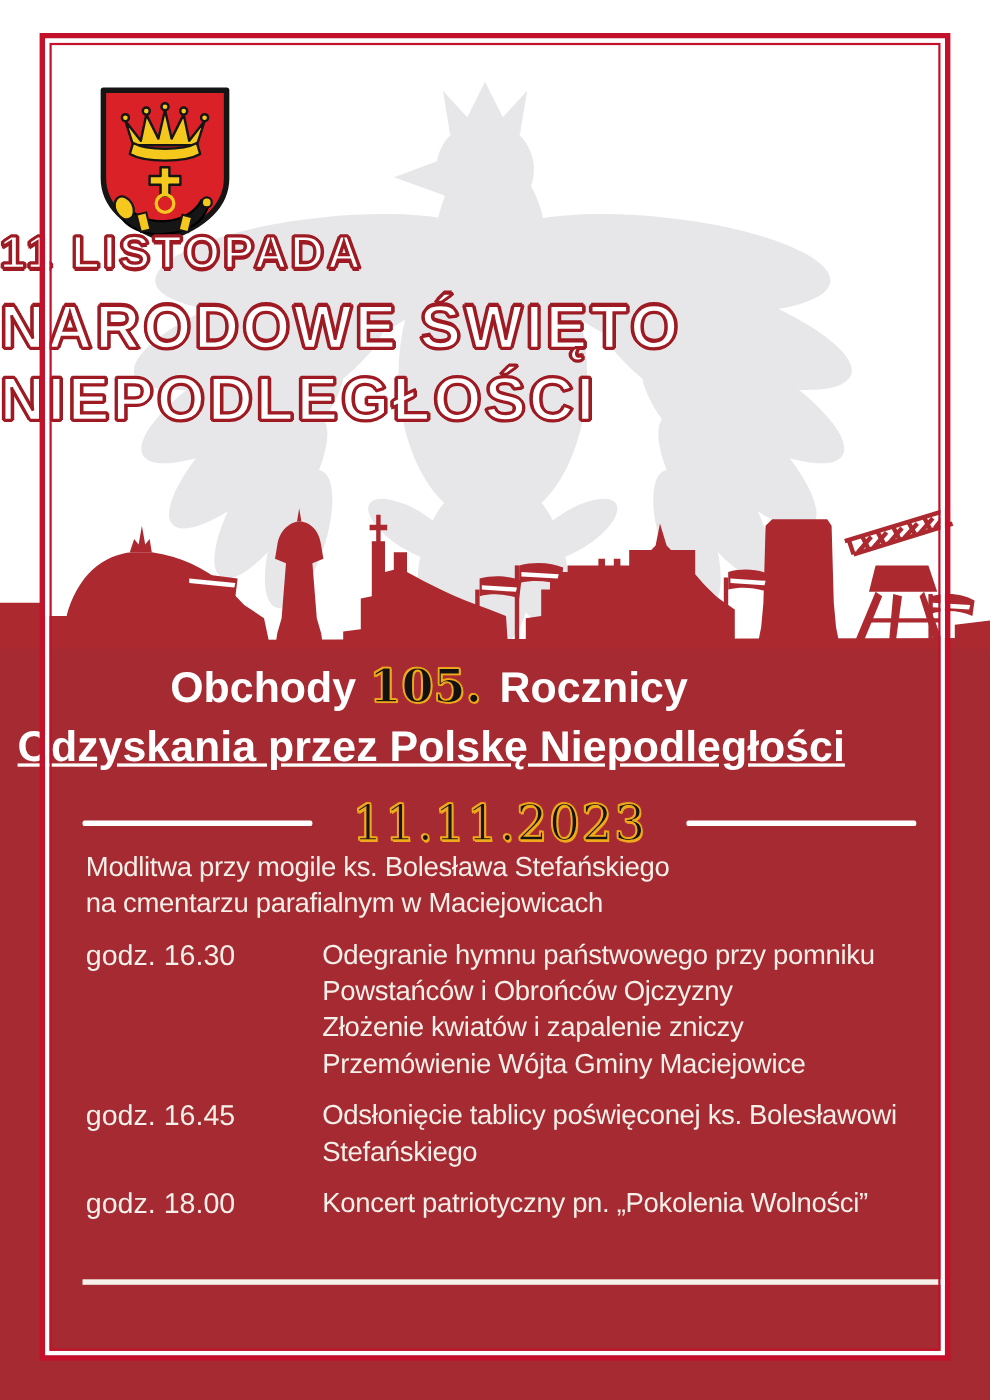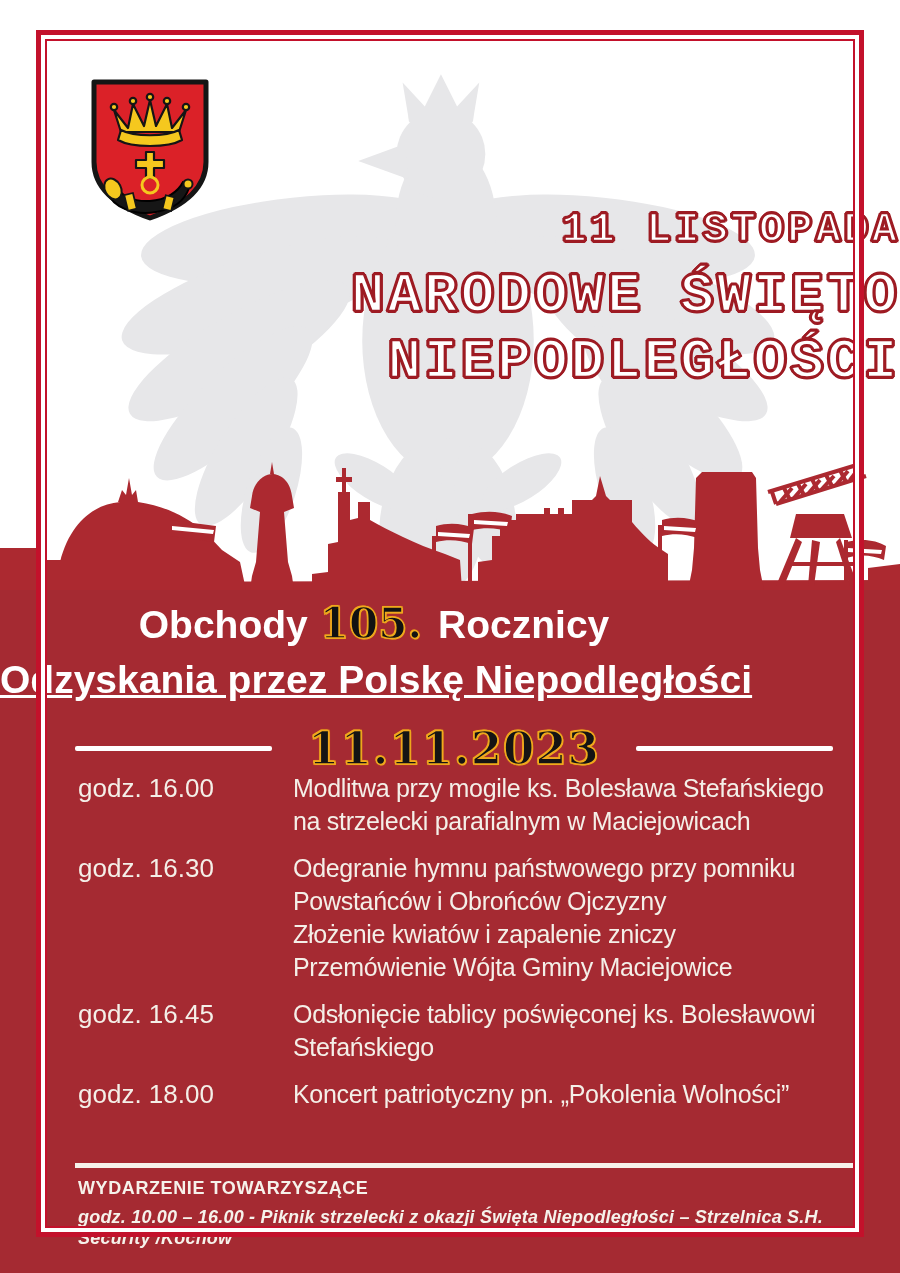--- a/index.html
+++ b/index.html
@@ -18,46 +18,46 @@
   
   #frame{left:36px;top:30px;right:36px;bottom:36px;border:5px solid #C3112B;z-index:9;pointer-events:none;}
   #frame::before{content:"";position:absolute;inset:0;border:4px solid #ffffff;}
   #frame::after{content:"";position:absolute;inset:4px;border:2px solid #C3112B;}
 
   
   #crest{left:88px;top:76px;width:124px;height:148px;z-index:4;}
 
   
   .big-title{
-    left:0;width:900px;text-align:right;z-index:4;
-    font-family:Liberation Mono, monospace;font-weight:bold;color:#ffffff;
+    left:0;width:900px;text-align:left;z-index:4;
+    font-family:Liberation Sans, sans-serif;font-weight:bold;color:#ffffff;
     -webkit-text-stroke:2.4px #9E1B23;
     text-shadow:2px 0 0 #9E1B23,-2px 0 0 #9E1B23,0 2px 0 #9E1B23,0 -2px 0 #9E1B23;
     letter-spacing:3px;white-space:nowrap;
   }
   #title1{top:206px;font-size:42px;}
   #title2{top:264px;font-size:56px;}
   #title3{top:330px;font-size:56px;}
 
   
-  .headline{left:0;width:748px;text-align:center;color:#ffffff;font-weight:bold;z-index:4;white-space:nowrap;}
+  .headline{left:16px;width:748px;text-align:center;color:#ffffff;font-weight:bold;z-index:4;white-space:nowrap;}
   #headline1{top:599px;font-size:39px;}
   #headline2{top:658px;font-size:39px;text-decoration:underline;}
   .gold-number{
     color:#121212;font-family:"DejaVu Serif",serif;font-size:42px;
     -webkit-text-stroke:1.4px #F0A91C;
     text-shadow:0 0 2px #F0A91C,1px 1px 0 #F0A91C,-1px -1px 0 #F0A91C;
     margin:0 16px 0 12px;
   }
 
   
   #daterow{left:75px;right:67px;top:718px;height:60px;display:flex;align-items:center;z-index:4;}
   .date-line{flex:1;height:5px;background:#ffffff;border-radius:2px;}
   #datetext{
-    flex:none;margin:4px 36px;font-family:"DejaVu Serif",serif;font-weight:bold;font-size:45px;
+    flex:none;margin:4px 36px;font-family:"DejaVu Serif",serif;font-weight:normal;font-size:45px;
     color:#141414;-webkit-text-stroke:1.5px #F0A91C;
     text-shadow:0 0 2px #F0A91C,1px 1px 0 #F0A91C,-1px -1px 0 #F0A91C;
     letter-spacing:1px;
   }
 
   
   #schedule{left:78px;right:38px;top:772px;z-index:4;color:#F4EFE8;}
   .srow{display:flex;align-items:flex-start;margin-bottom:14px;}
   .stime{flex:none;width:215px;font-size:26px;line-height:33px;}
   .slines{flex:1;font-size:25px;line-height:33px;letter-spacing:-0.3px;}
@@ -191,24 +191,23 @@
   <div id="headline2" class="abs headline">Odzyskania przez Polskę Niepodległości</div>
 
   <div id="daterow" class="abs">
     <div class="date-line"></div>
     <div id="datetext">11.11.2023</div>
     <div class="date-line"></div>
   </div>
 
   <div id="schedule" class="abs">
     <div class="srow">
-      <div class="stime">godz. 16.00</div>
       <div class="slines">
         <div>Modlitwa przy mogile ks. Bolesława Stefańskiego</div>
-        <div>na strzelecki parafialnym w Maciejowicach</div>
+        <div>na cmentarzu parafialnym w Maciejowicach</div>
       </div>
     </div>
     <div class="srow">
       <div class="stime">godz. 16.30</div>
       <div class="slines">
         <div>Odegranie hymnu państwowego przy pomniku</div>
         <div>Powstańców i Obrońców Ojczyzny</div>
         <div>Złożenie kwiatów i zapalenie zniczy</div>
         <div>Przemówienie Wójta Gminy Maciejowice</div>
       </div>
@@ -222,19 +221,15 @@
     </div>
     <div class="srow">
       <div class="stime">godz. 18.00</div>
       <div class="slines">
         <div>Koncert patriotyczny pn. „Pokolenia Wolności”</div>
       </div>
     </div>
   </div>
 
   <div id="footdivider" class="abs"></div>
-  <div id="footer" class="abs">
-    <div id="footer-heading">WYDARZENIE TOWARZYSZĄCE</div>
-    <div id="footer-line">godz. 10.00 – 16.00 - Piknik strzelecki z okazji Święta Niepodległości – Strzelnica S.H. Security /Kochów</div>
-  </div>
 
   <div id="frame" class="abs"></div>
 </div>
 
 </body></html>

